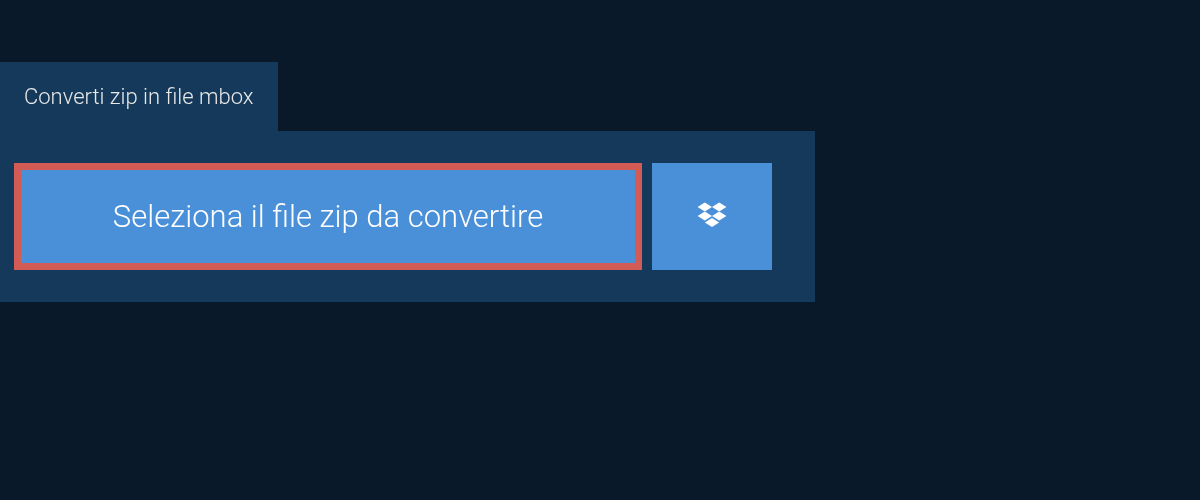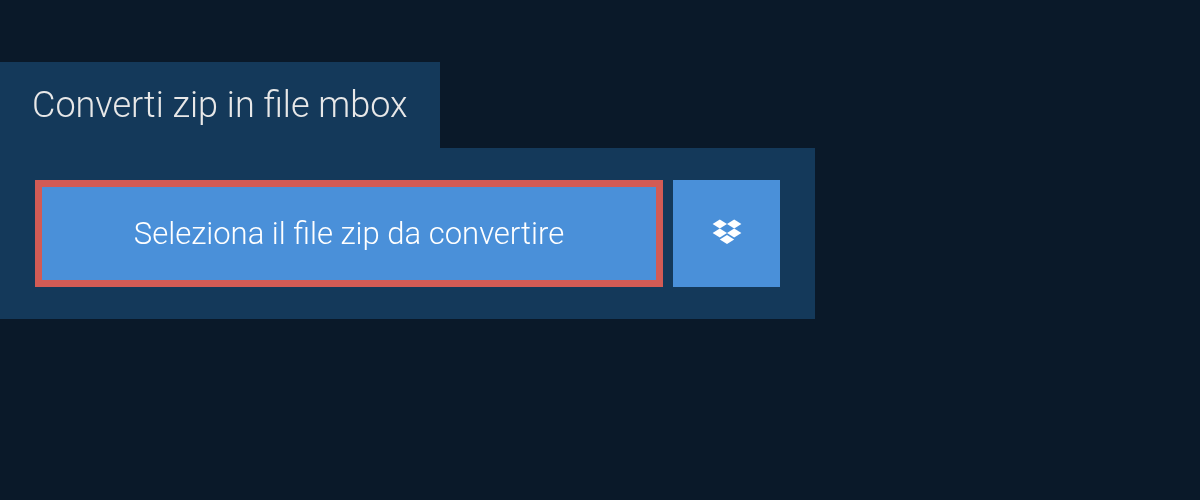--- a/index.html
+++ b/index.html
@@ -13,28 +13,28 @@
       background: #0a1929;
       font-family: -apple-system, BlinkMacSystemFont, "Segoe UI", Roboto, sans-serif;
       overflow: hidden;
     }
     .tab-container {
       margin-top: 62px;
     }
     .tab {
       display: inline-block;
       background: #14395a;
-      padding: 22px 32px;
+      padding: 22px 24px;
       color: #e8e8e8;
-      font-size: 36px;
+      font-size: 22px;
       font-weight: 300;
     }
     .panel {
       background: #14395a;
-      padding: 32px 35px;
+      padding: 32px 14px;
       width: 815px;
     }
     .button-row {
       display: flex;
       gap: 10px;
     }
     .select-button {
       background: #4a90d9;
       border: 7px solid #d25b55;
       padding: 28px 40px;

